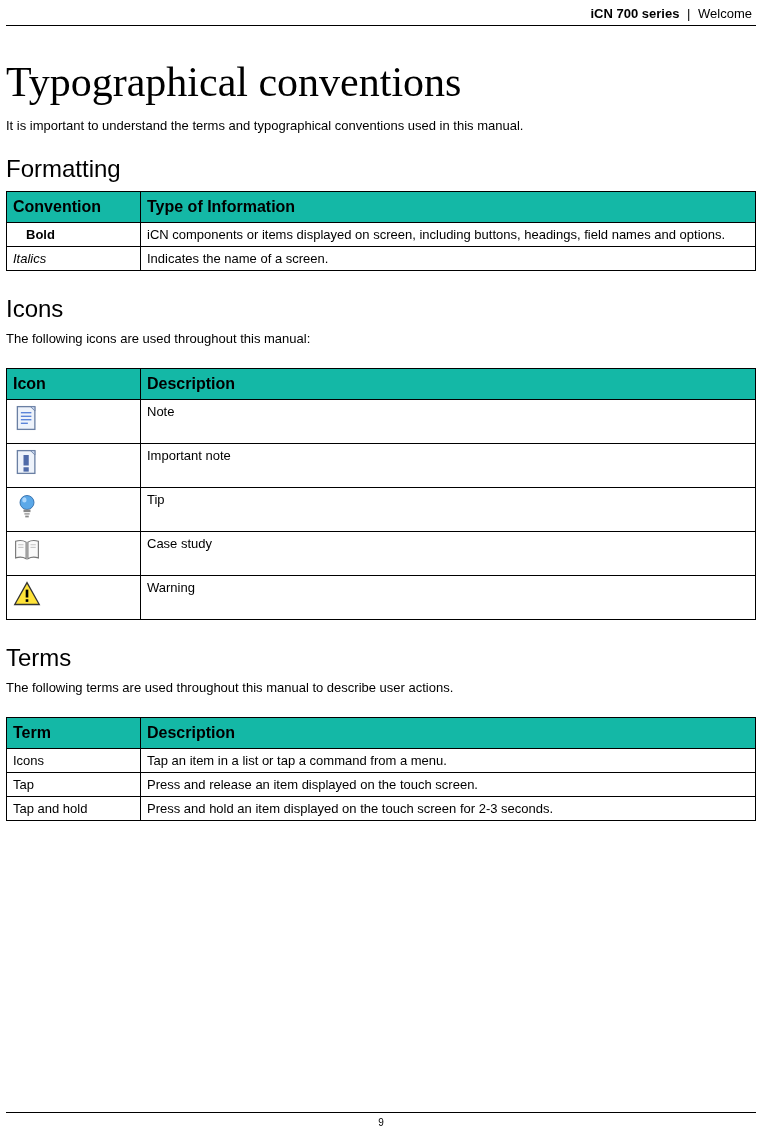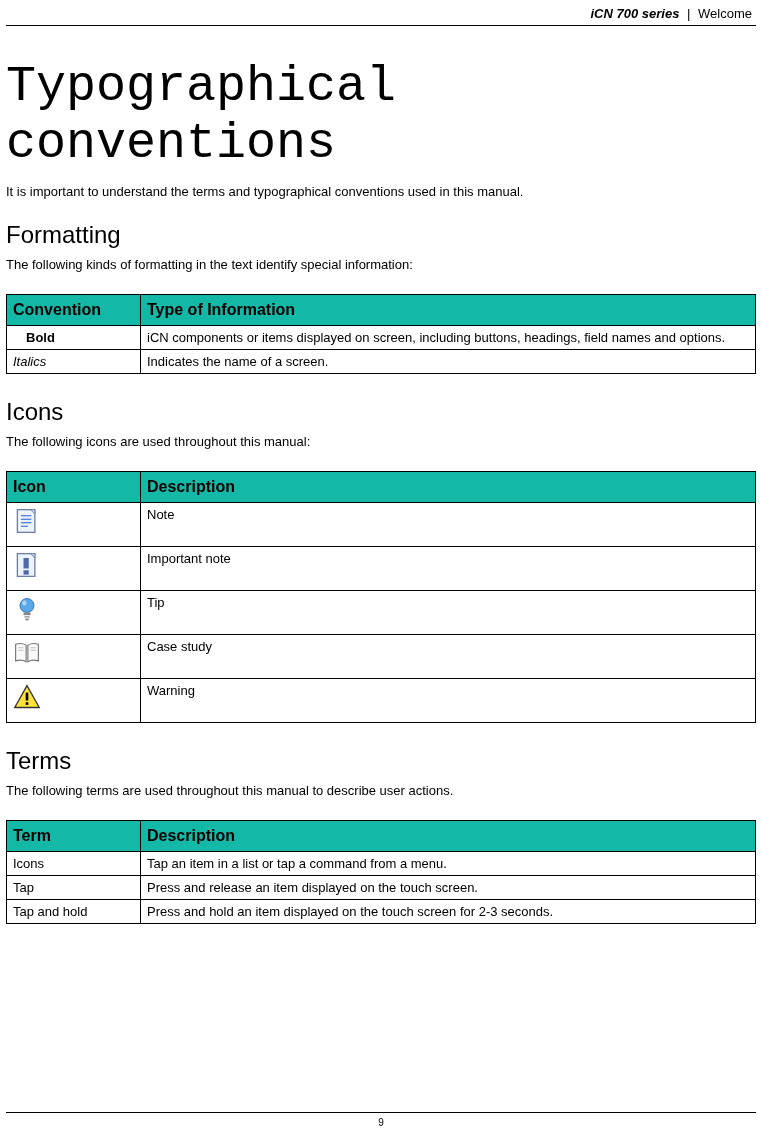--- a/index.html
+++ b/index.html
@@ -23,29 +23,28 @@
     }
     .header {
       border-bottom: 1.5px solid #000;
       padding: 6px 4px 4px 4px;
       text-align: right;
       font-family: Verdana, Geneva, sans-serif;
       font-size: 13px;
     }
     .header .series {
       font-weight: bold;
-      font-style: italic;
     }
     .header .sep {
       padding: 0 4px;
     }
     h1 {
-      font-family: Liberation Mono, monospace;
+      font-family: Liberation Serif, serif;
       font-weight: normal;
-      font-size: 50px;
+      font-size: 42px;
       margin: 32px 0 12px 0;
     }
     .intro, .section-intro {
       font-size: 13px;
       margin-bottom: 22px;
     }
     h2 {
       font-family: Verdana, Geneva, sans-serif;
       font-weight: normal;
       font-size: 24px;
@@ -108,21 +107,20 @@
 <div class="header">
   <span class="series">iCN 700 series</span>
   <span class="sep">|</span>
   <span>Welcome</span>
 </div>
 
 <h1>Typographical conventions</h1>
 <p class="intro">It is important to understand the terms and typographical conventions used in this manual.</p>
 
 <h2>Formatting</h2>
-<p class="section-intro">The following kinds of formatting in the text identify special information:</p>
 <table>
   <colgroup>
         <col class="col-left">
         <col>
       </colgroup>
   <tbody>
         <tr>
     <th>Convention</th>
     <th>Type of Information</th>
   </tr>

